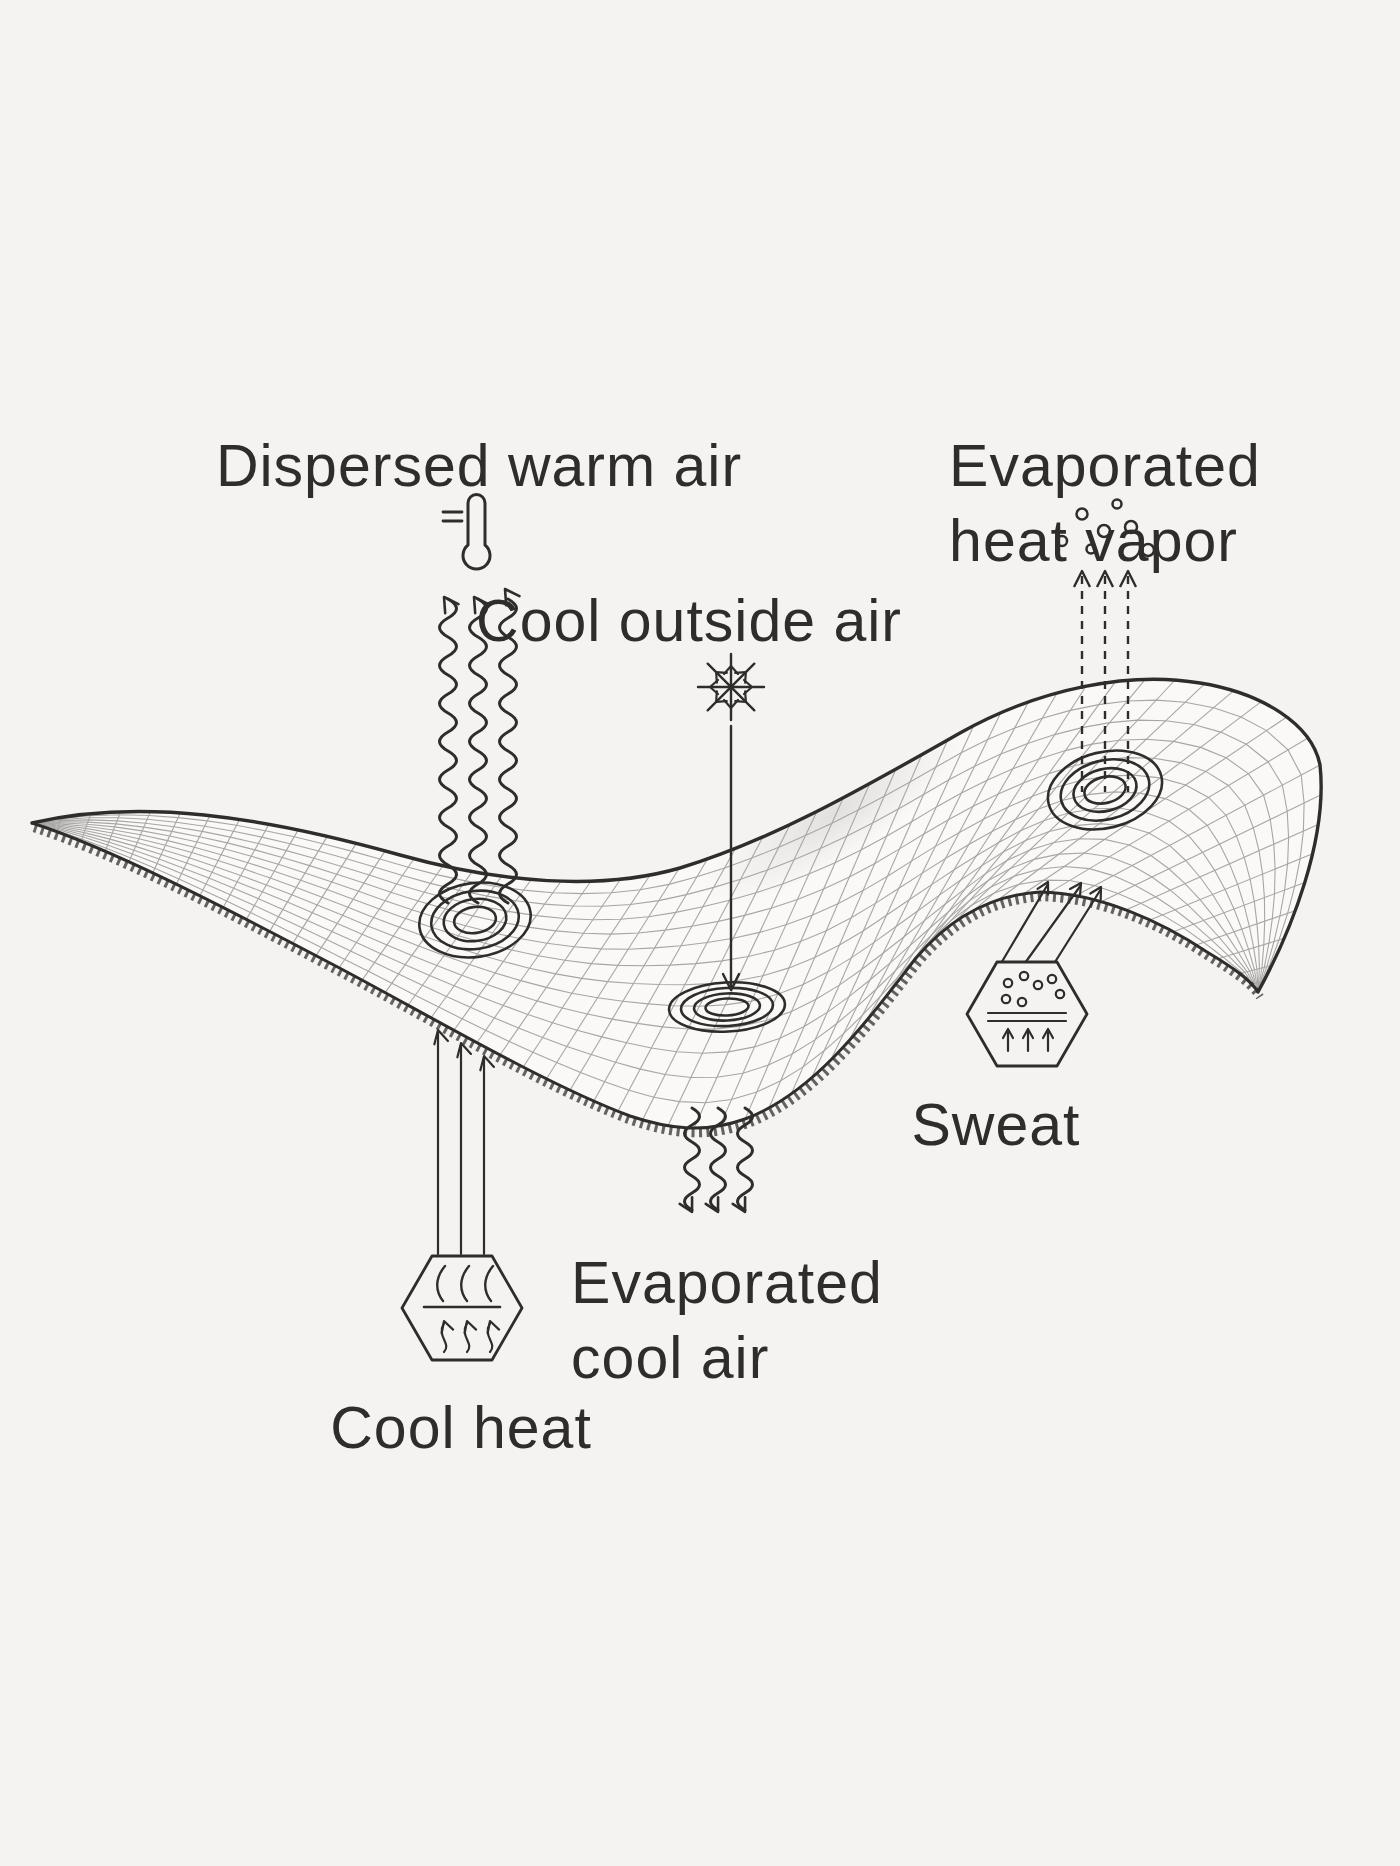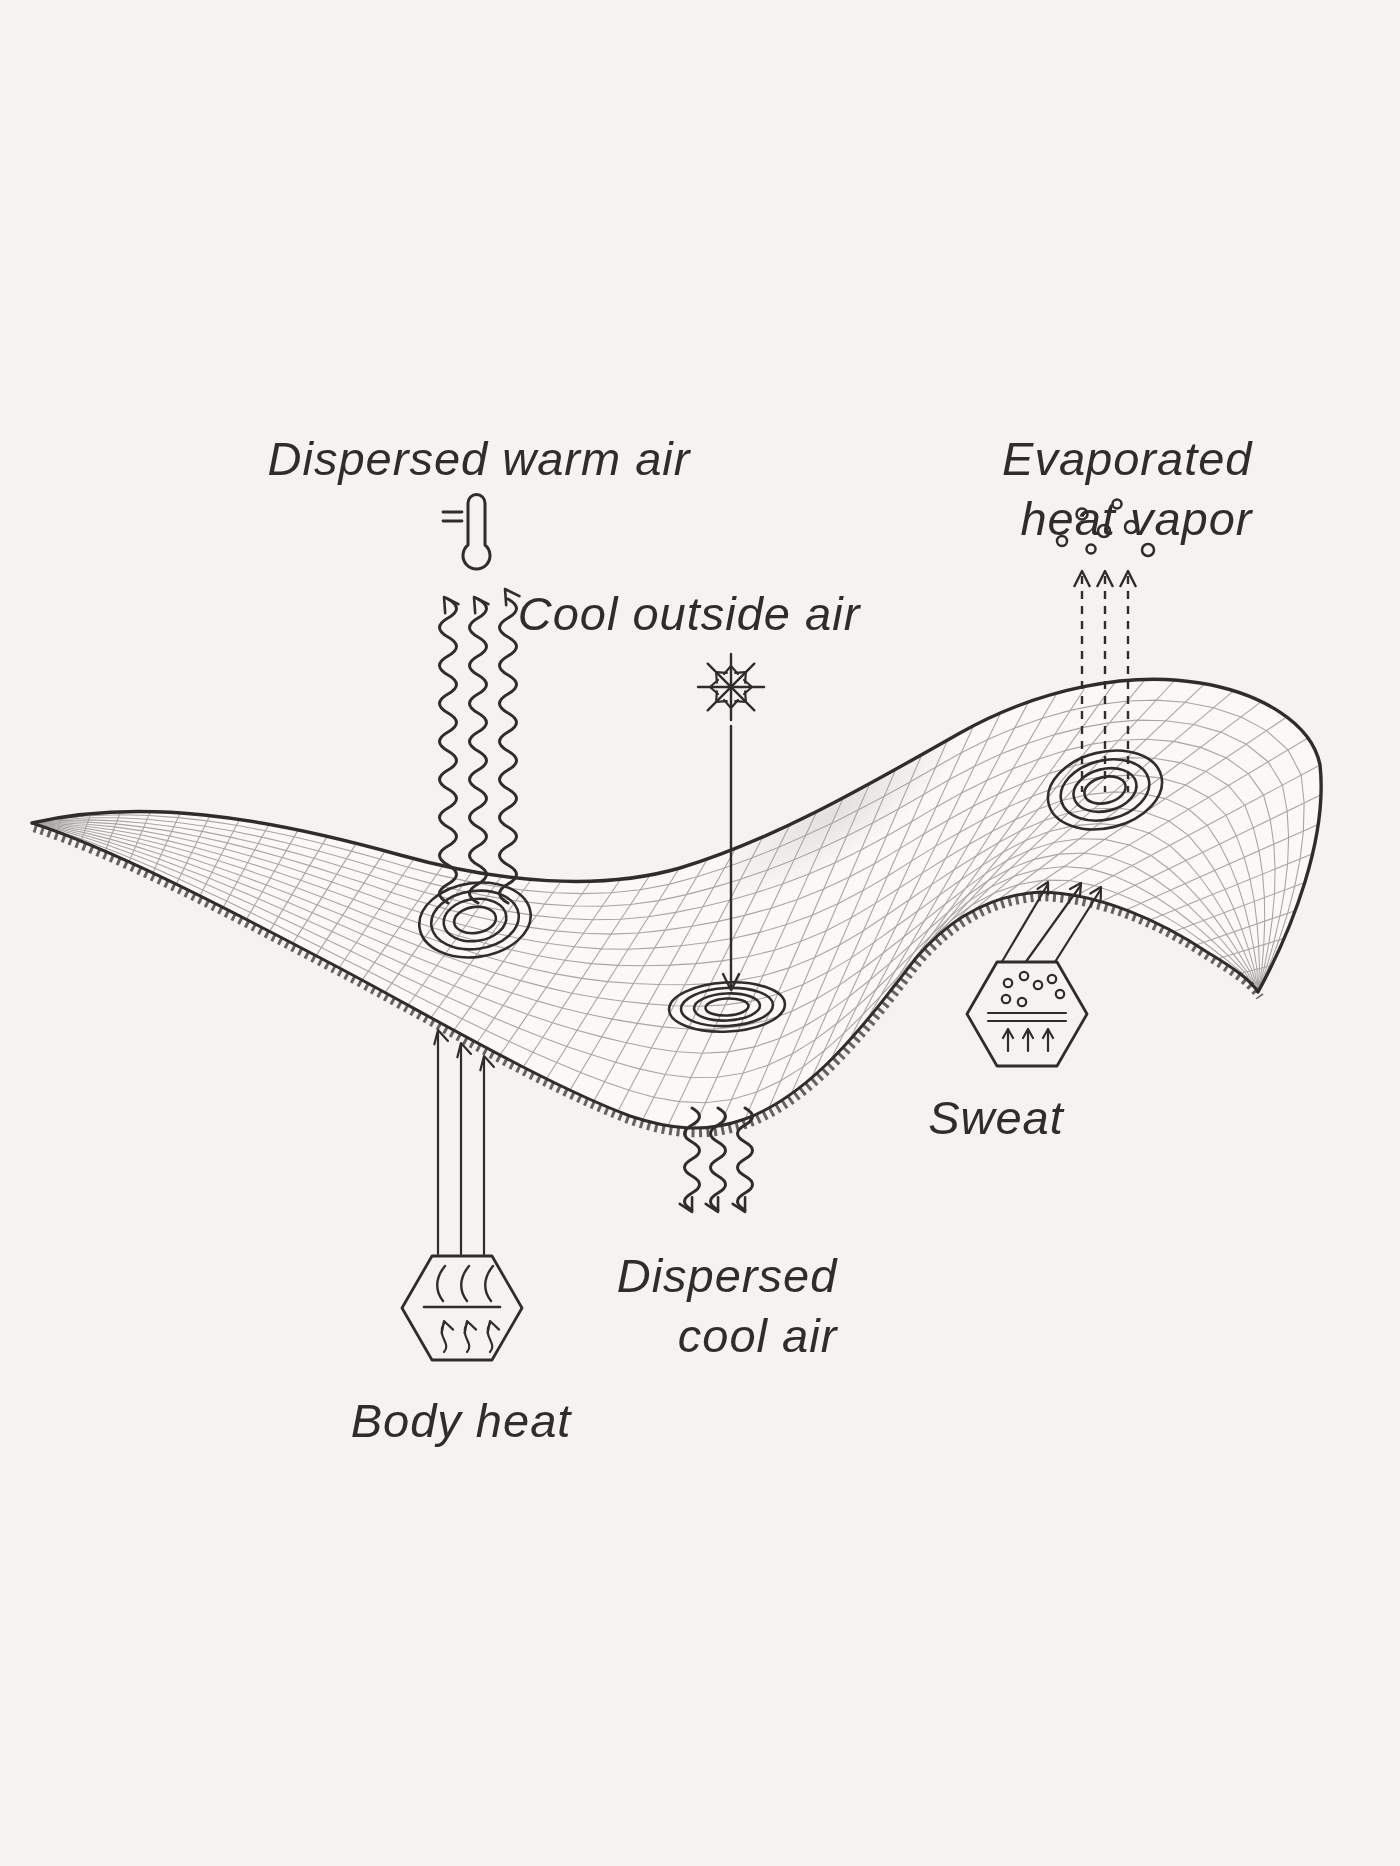--- a/index.html
+++ b/index.html
@@ -4,22 +4,22 @@
 <style>
   :root{
     --bg:#f4f3f1; --ink:#2e2d2b; --mesh:#a8a6a3; --sheet:#faf9f8; --hatch:#4a4848;
   }
   *{margin:0;padding:0;box-sizing:border-box}
   html,body{width:1400px;height:1866px;overflow:hidden}
   body{background:var(--bg);font-family:"Liberation Sans","DejaVu Sans",sans-serif;position:relative}
   svg#diagram{position:absolute;left:0;top:0}
   .label{
     position:absolute;transform:translateX(-50%);
-    color:var(--ink);font-size:47px;line-height:1.27;letter-spacing:1px;
-    text-align:right;white-space:pre-line;font-weight:400;font-style:italic;
+    color:var(--ink);font-size:59px;line-height:1.27;letter-spacing:1px;
+    text-align:left;white-space:pre-line;font-weight:400;
   }
   
   .ink{stroke:var(--ink)} .no-fill{fill:none}
   .thick{stroke-width:3;stroke-linecap:round;stroke-linejoin:round}
   .mid{stroke-width:2.4;stroke-linecap:round;stroke-linejoin:round}
   .thin{stroke-width:2.2;stroke-linecap:round;stroke-linejoin:round}
   .ring{stroke-width:2.6}
   .mesh-line{stroke:var(--mesh);fill:none;stroke-width:1.1}
   .hatch{stroke:var(--hatch)}
   .sheet-fill{fill:var(--sheet)}
@@ -256,15 +256,15 @@
     <path d="M -7 13 L 0 0 L 7 13" transform="translate(692,1212) rotate(152)"></path>
     <path d="M -7 13 L 0 0 L 7 13" transform="translate(718,1212) rotate(152)"></path>
     <path d="M -7 13 L 0 0 L 7 13" transform="translate(745,1212) rotate(152)"></path>
   </g>
 </svg>
 
 <div class="label" style="left:479px;top:429px">Dispersed warm air</div>
 <div class="label" style="left:1105px;top:429px">Evaporated heat vapor</div>
 <div class="label" style="left:689px;top:584px">Cool outside air</div>
 <div class="label" style="left:996px;top:1088px">Sweat</div>
-<div class="label" style="left:727px;top:1246px">Dispersed
+<div class="label" style="left:727px;top:1246px">Evaporated
 cool air</div>
-<div class="label" style="left:461px;top:1391px">Body heat</div>
+<div class="label" style="left:461px;top:1391px">Cool heat</div>
 
 </body></html>

